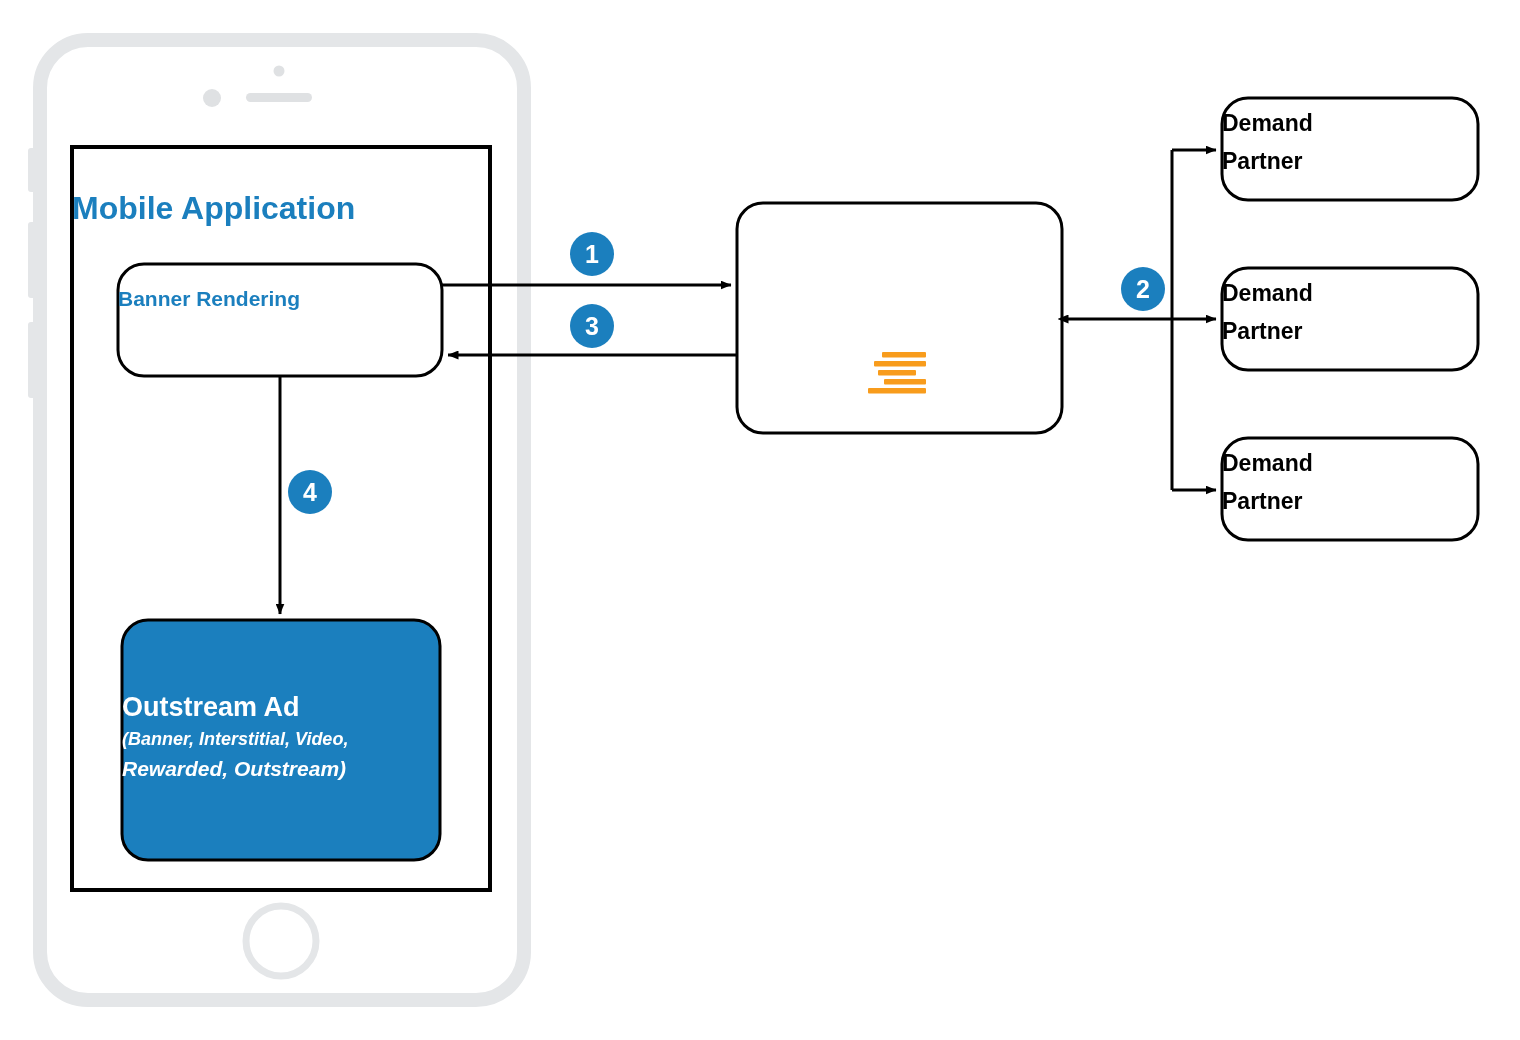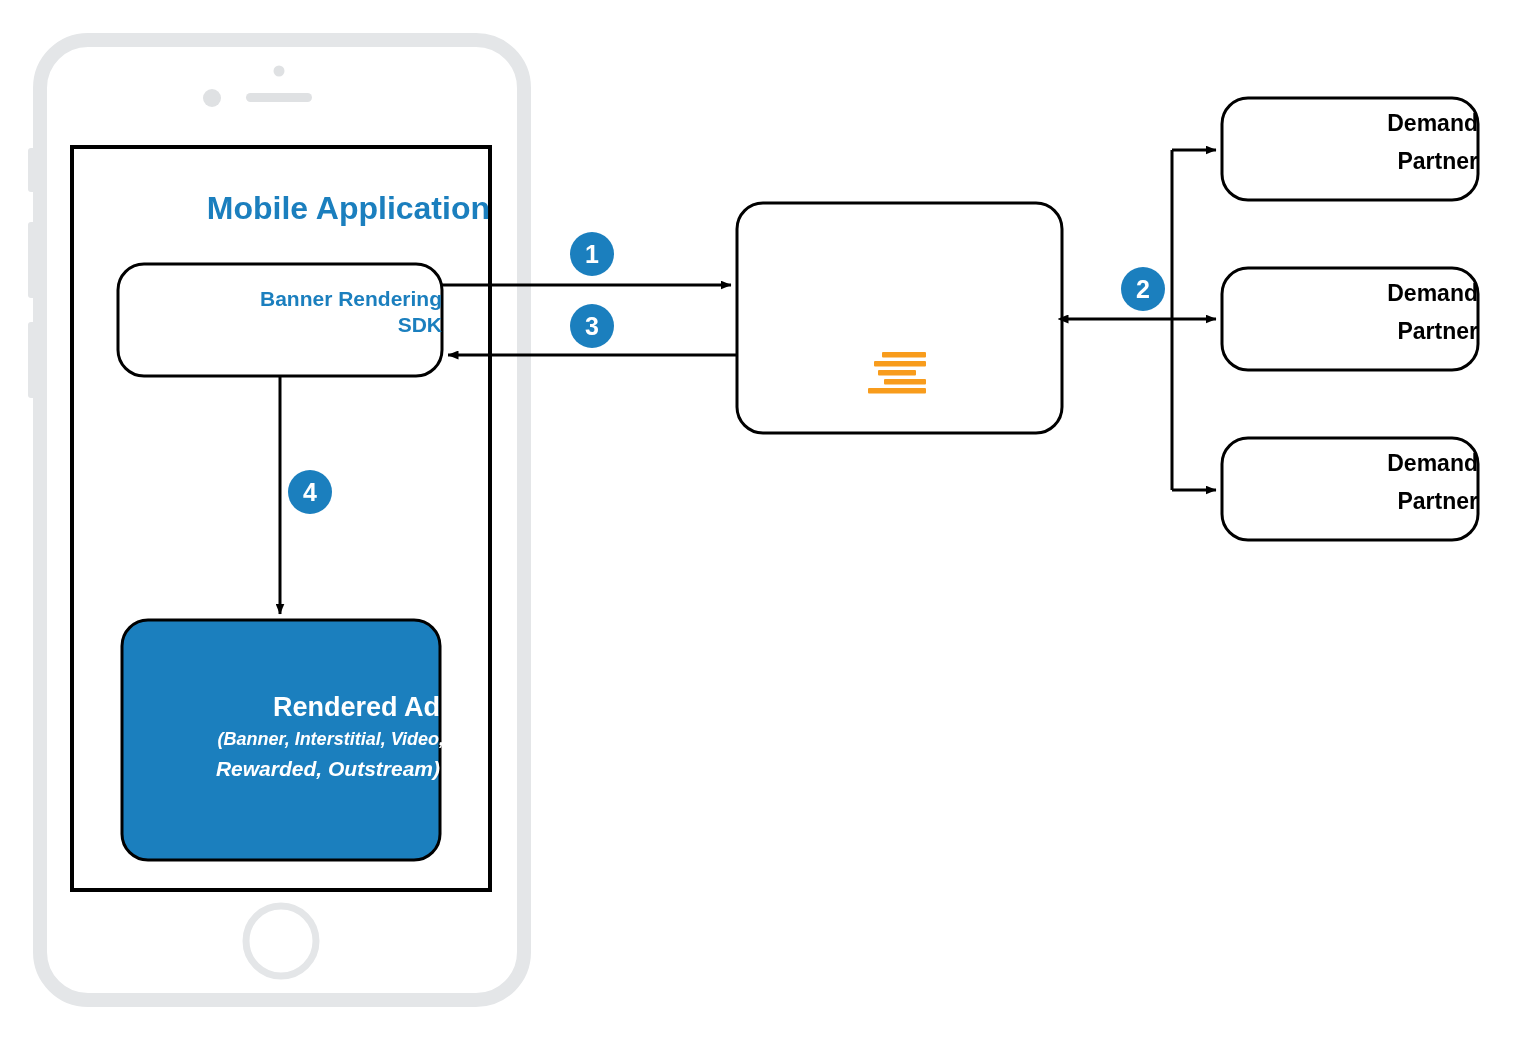--- a/index.html
+++ b/index.html
@@ -20,21 +20,21 @@
   }
   svg#diagram {
     position: absolute;
     left: 0;
     top: 0;
     width: 1520px;
     height: 1040px;
   }
   .lbl {
     position: absolute;
-    text-align: right;
+    text-align: left;
     line-height: 1.18;
     white-space: pre;
     pointer-events: none;
   }
   .title-blue {
     color: #1b7fbe;
     font-weight: bold;
   }
   .title-black {
     color: #000000;
@@ -133,23 +133,22 @@
 
       <line x1="1172" y1="150" x2="1216" y2="150" marker-end="url(#arrowhead)"></line>
 
       <line x1="1172" y1="490" x2="1216" y2="490" marker-end="url(#arrowhead)"></line>
     </g>
   </svg>
 
   <div class="lbl title-blue" style="left:72px; top:190px; width:418px; font-size:32px;">Mobile Application</div>
 
   <div class="lbl title-blue" style="left:118px; top:287px; width:324px; font-size:21px;">Banner Rendering</div>
-  <div class="lbl title-blue" style="left:118px; top:313px; width:324px; font-size:21px;">SDK</div>
 
-  <div class="lbl title-white" style="left:122px; top:692px; width:318px; font-size:27px;">Rendered Ad</div>
+  <div class="lbl title-white" style="left:122px; top:692px; width:318px; font-size:27px;">Outstream Ad</div>
   <div class="lbl sub-white-italic" style="left:122px; top:729px; width:322px; font-size:18px;">(Banner, Interstitial, Video,</div>
   <div class="lbl sub-white-italic" style="left:122px; top:757px; width:318px; font-size:21px;">Rewarded, Outstream)</div>
 
 
   <div class="lbl title-black" style="left:1222px; top:110px; width:256px; font-size:23px;">Demand</div>
   <div class="lbl title-black" style="left:1222px; top:148px; width:256px; font-size:23px;">Partner</div>
 
   <div class="lbl title-black" style="left:1222px; top:280px; width:256px; font-size:23px;">Demand</div>
   <div class="lbl title-black" style="left:1222px; top:318px; width:256px; font-size:23px;">Partner</div>
 

